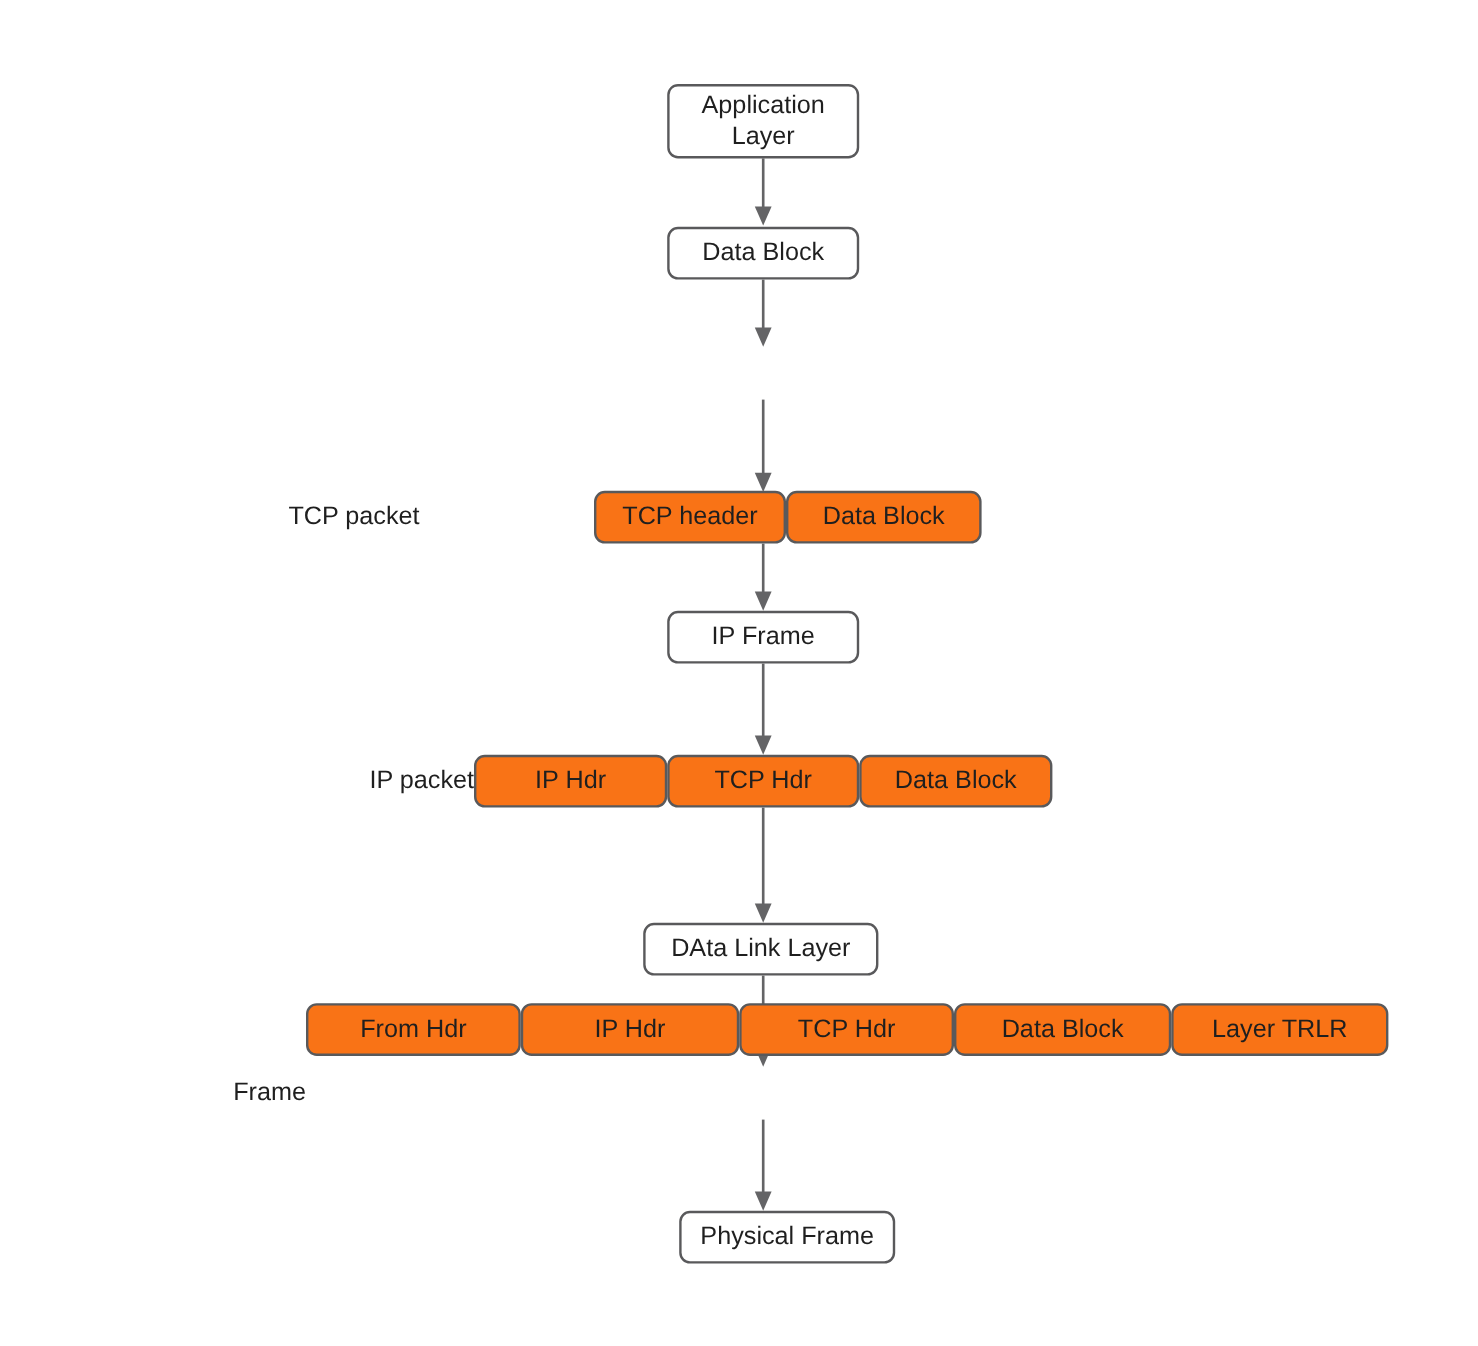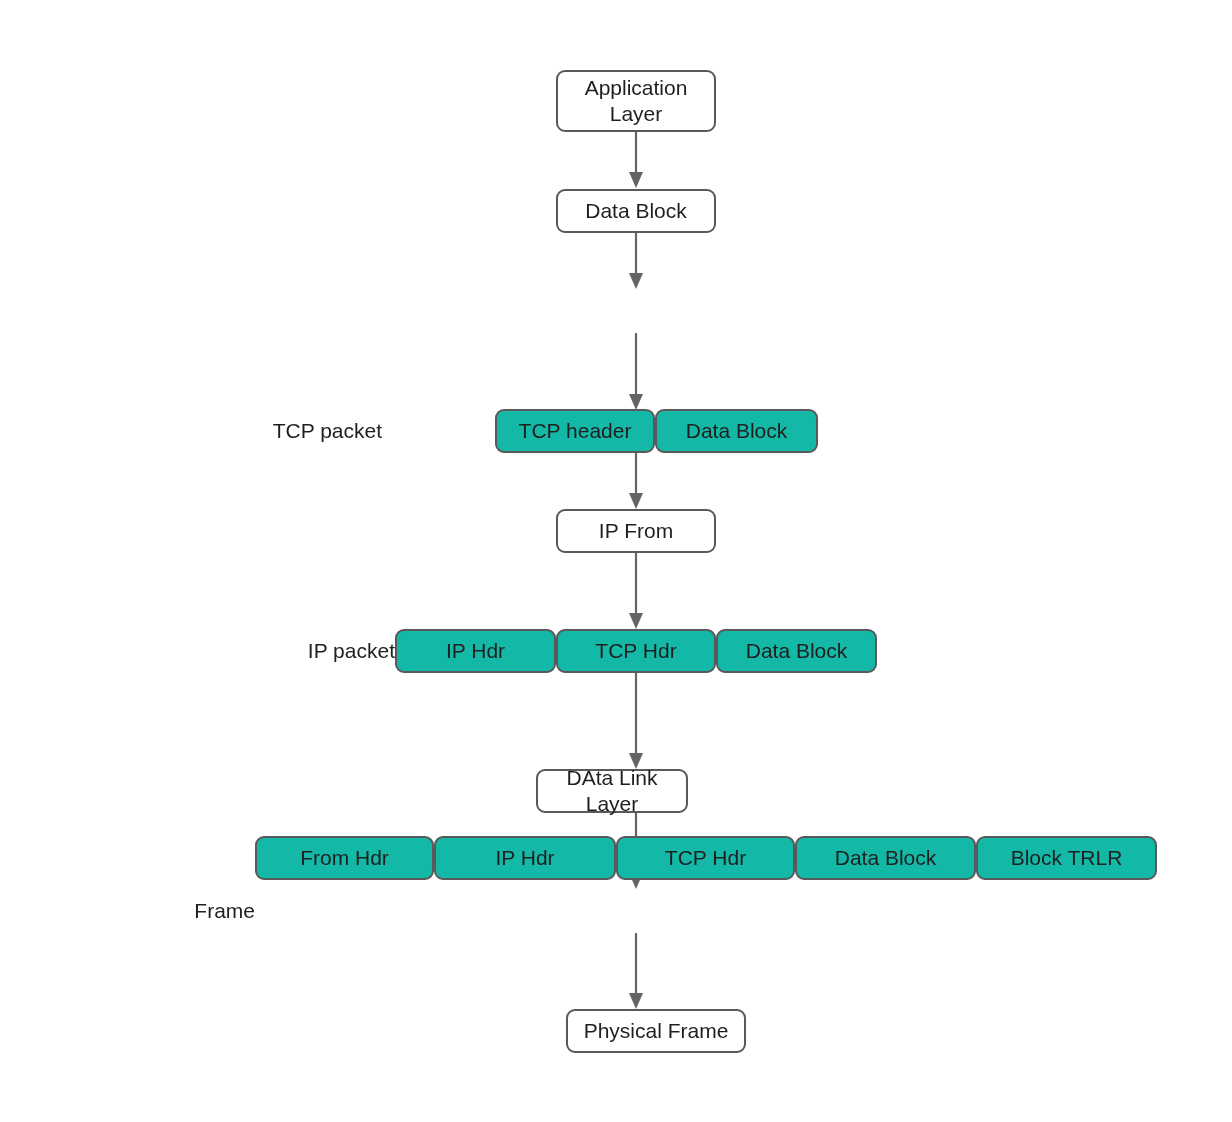--- a/index.html
+++ b/index.html
@@ -40,21 +40,21 @@
   }
 
   
   .packet-row {
     position: absolute;
     display: flex;
     align-items: stretch;
   }
   .segment {
     box-sizing: border-box;
-    background: #14b8a6;
+    background: #f97316;
     border: 2px solid #59595b;
     border-radius: 9px;
     display: flex;
     align-items: center;
     justify-content: center;
     font-size: 21px;
     color: #1f1f1f;
     height: 100%;
     white-space: nowrap;
   }
@@ -108,41 +108,41 @@
   </div>
 
 
   <div class="connector" style="left:624px; top:333px; height:77px;">
     <svg width="24" height="77" viewBox="0 0 24 77" aria-hidden="true">
       <line x1="12" y1="0" x2="12" y2="65" stroke="#646466" stroke-width="2.2"></line>
       <polygon points="12,77 5,61 19,61" fill="#646466"></polygon>
     </svg>
   </div>
 
-  <div class="row-label" style="left:182px; top:419px; width:200px;">
+  <div class="row-label" style="left:195px; top:419px; width:200px;text-align:center;">
     <span>TCP packet</span>
   </div>
   <div class="packet-row" style="left:495px; top:409px; width:323px; height:44px;">
     <div class="segment" style="width:160px;">
       <span>TCP header</span>
     </div>
     <div class="segment" style="width:163px;">
       <span>Data Block</span>
     </div>
   </div>
 
   <div class="connector" style="left:624px; top:453px; height:56px;">
     <svg width="24" height="56" viewBox="0 0 24 56" aria-hidden="true">
       <line x1="12" y1="0" x2="12" y2="44" stroke="#646466" stroke-width="2.2"></line>
       <polygon points="12,56 5,40 19,40" fill="#646466"></polygon>
     </svg>
   </div>
 
   <div class="node" style="left:556px; top:509px; width:160px; height:44px;">
-    <span>IP From</span>
+    <span>IP Frame</span>
   </div>
 
   <div class="connector" style="left:624px; top:553px; height:76px;">
     <svg width="24" height="76" viewBox="0 0 24 76" aria-hidden="true">
       <line x1="12" y1="0" x2="12" y2="64" stroke="#646466" stroke-width="2.2"></line>
       <polygon points="12,76 5,60 19,60" fill="#646466"></polygon>
     </svg>
   </div>
 
   <div class="row-label" style="left:195px; top:639px; width:200px;">
@@ -160,21 +160,21 @@
     </div>
   </div>
 
   <div class="connector" style="left:624px; top:673px; height:96px;">
     <svg width="24" height="96" viewBox="0 0 24 96" aria-hidden="true">
       <line x1="12" y1="0" x2="12" y2="84" stroke="#646466" stroke-width="2.2"></line>
       <polygon points="12,96 5,80 19,80" fill="#646466"></polygon>
     </svg>
   </div>
 
-  <div class="node" style="left:536px; top:769px; width:152px; height:44px;">
+  <div class="node" style="left:536px; top:769px; width:196px; height:44px;">
     <span>DAta Link Layer</span>
   </div>
 
   <div class="connector" style="left:624px; top:813px; height:76px;">
     <svg width="24" height="76" viewBox="0 0 24 76" aria-hidden="true">
       <line x1="12" y1="0" x2="12" y2="64" stroke="#646466" stroke-width="2.2"></line>
       <polygon points="12,76 5,60 19,60" fill="#646466"></polygon>
     </svg>
   </div>
 
@@ -188,21 +188,21 @@
     <div class="segment" style="width:182px;">
       <span>IP Hdr</span>
     </div>
     <div class="segment" style="width:179px;">
       <span>TCP Hdr</span>
     </div>
     <div class="segment" style="width:181px;">
       <span>Data Block</span>
     </div>
     <div class="segment" style="width:181px;">
-      <span>Block TRLR</span>
+      <span>Layer TRLR</span>
     </div>
   </div>
 
   <div class="connector" style="left:624px; top:933px; height:76px;">
     <svg width="24" height="76" viewBox="0 0 24 76" aria-hidden="true">
       <line x1="12" y1="0" x2="12" y2="64" stroke="#646466" stroke-width="2.2"></line>
       <polygon points="12,76 5,60 19,60" fill="#646466"></polygon>
     </svg>
   </div>
 

